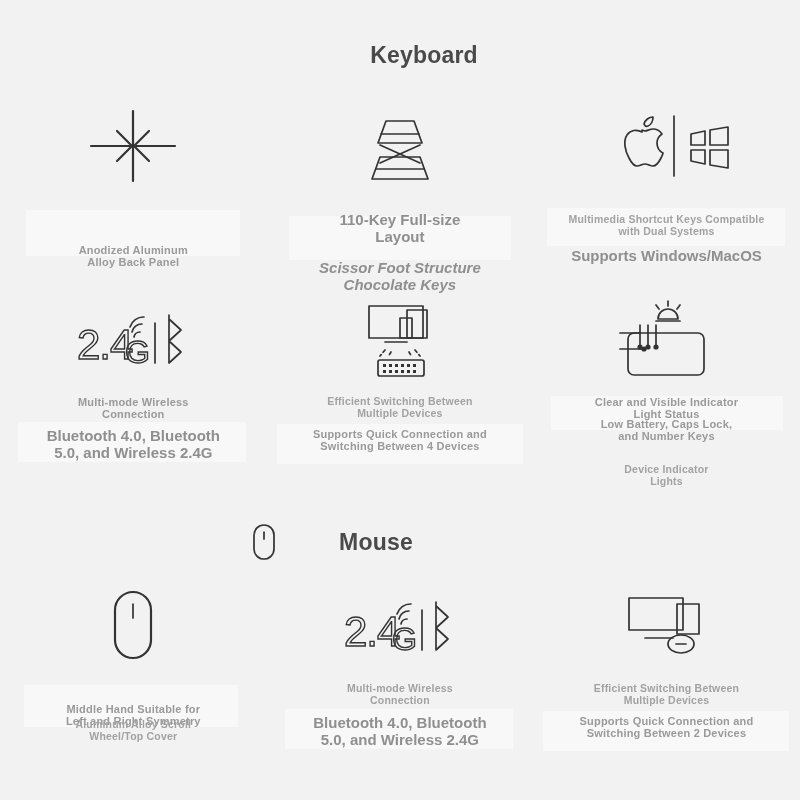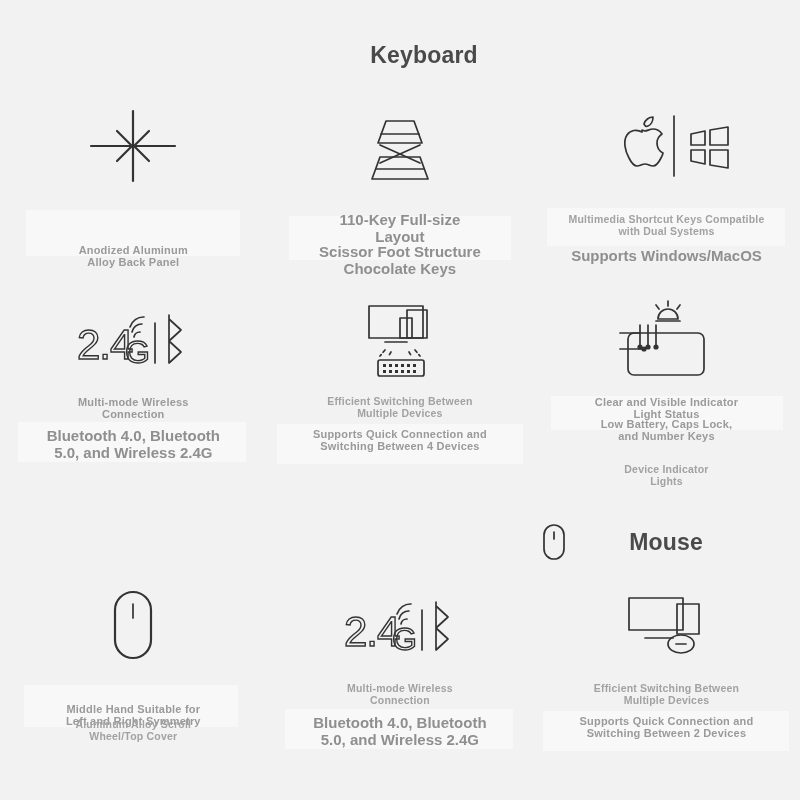--- a/index.html
+++ b/index.html
@@ -36,23 +36,22 @@
     left: 0;
     width: 800px;
   }
   #mouse-title-wrap {
     position: absolute;
     top: 522px;
     left: 0;
     width: 664px;
     display: flex;
     align-items: center;
-    justify-content: flex-end;
+    justify-content: center;
     gap: 14px;
-    padding-left: 39px;
   }
   .mouse-head-icon {
     width: 26px;
     height: 40px;
     display: block;
   }
 
   
   .row {
     position: absolute;
@@ -157,21 +156,21 @@
           <line class="st-thin" x1="30" y1="42" x2="70" y2="60"></line>
           <line class="st-thin" x1="70" y1="42" x2="30" y2="60"></line>
           <polygon class="st-thin" points="22,76 78,76 70,54 30,54"></polygon>
           <line class="st-thin" x1="26" y1="66" x2="74" y2="66"></line>
         </svg>
       </div>
       <div class="caption-stack">
         <div class="tint" style="left:22px; top:24px; width:222px; height:44px;"></div>
         <div class="cap cap-lg" style="top:20px;">110-Key Full-size
 Layout</div>
-        <div class="cap cap-lg" style="top:52px;">Scissor Foot Structure
+        <div class="cap cap-lg" style="top:68px;font-style:italic;">Scissor Foot Structure
 Chocolate Keys</div>
       </div>
     </div>
 
     <div class="cell">
       <div class="icon-box">
         <svg width="130" height="76" viewBox="0 0 130 76">
 
           <path class="st-thin" d="M41 24c-5-3-12-2-15 3-4 6-2 16 2 23 2 4 5 8 8 8 3 0 5-2 8-2 3 0 5 2 8 2 3 0 6-4 8-8 1-2 2-4 2-5-4-2-6-6-6-10 0-4 2-7 5-9-2-3-6-5-9-5-3 0-6 2-8 2-1 0-2-1-3-1z"></path>
           <path class="st-thin" d="M43 16c1-4 5-7 9-7 0 4-2 8-5 9-2 1-3 0-4-2z"></path>

